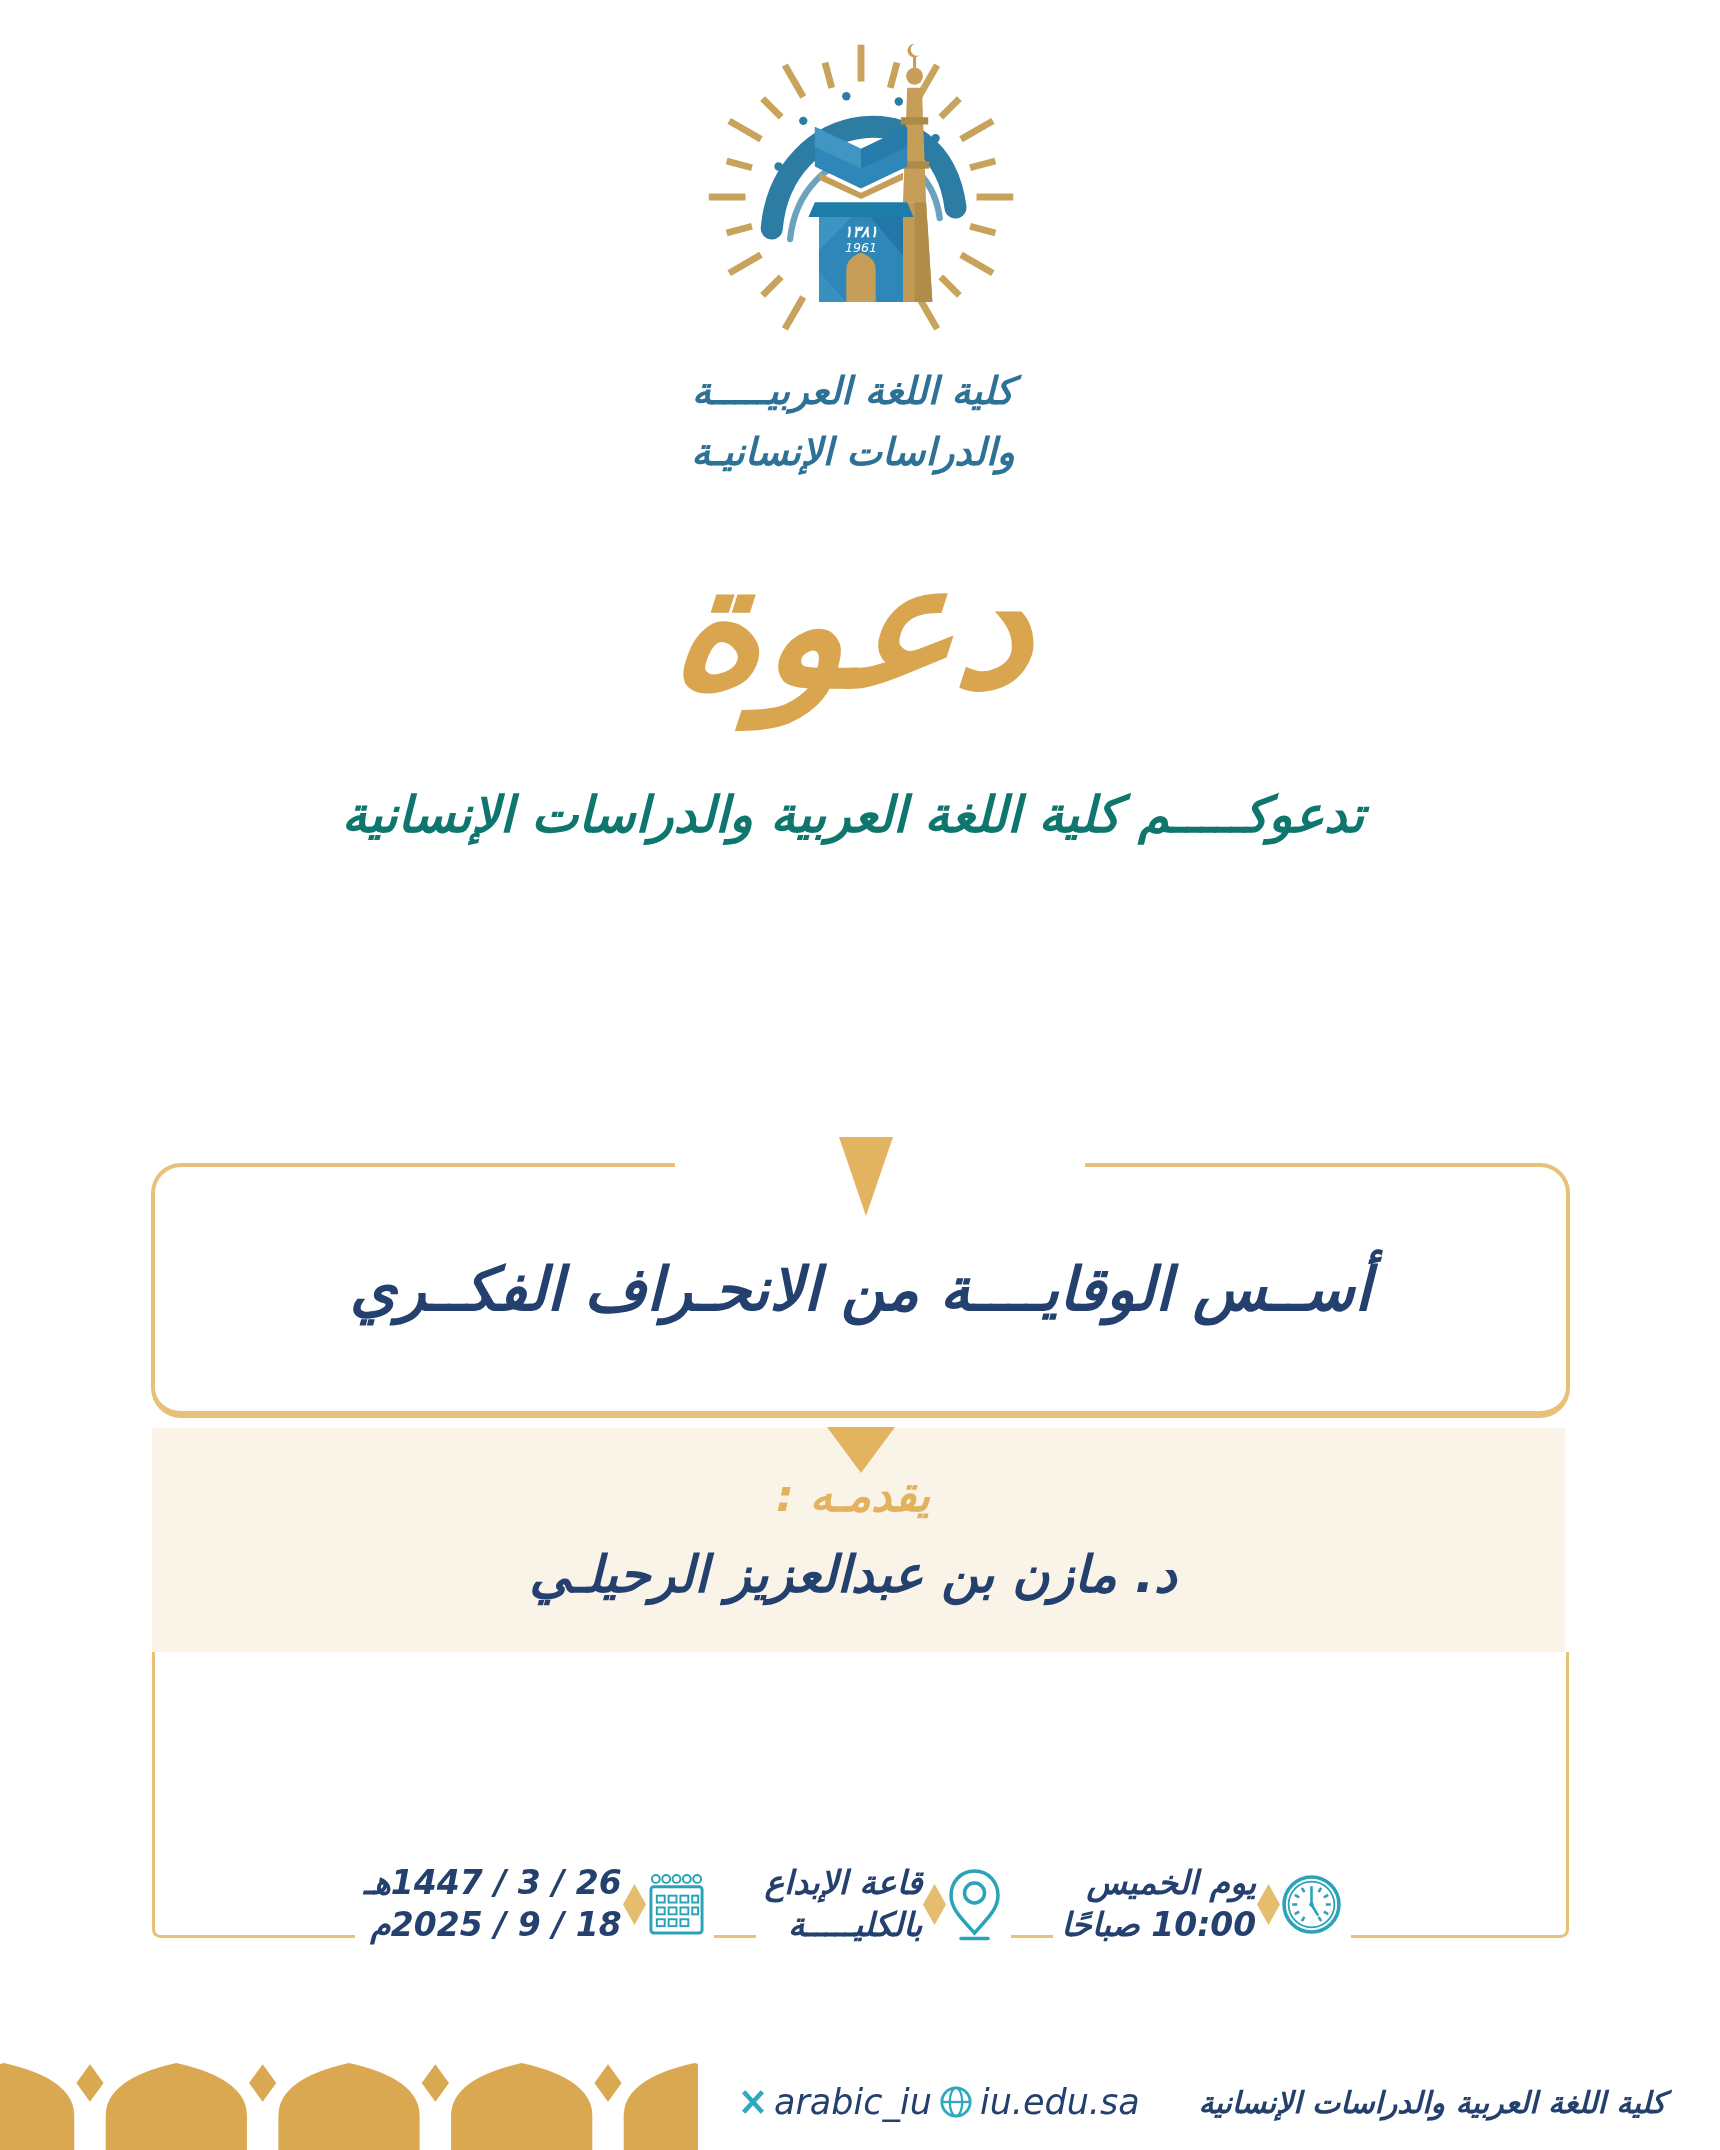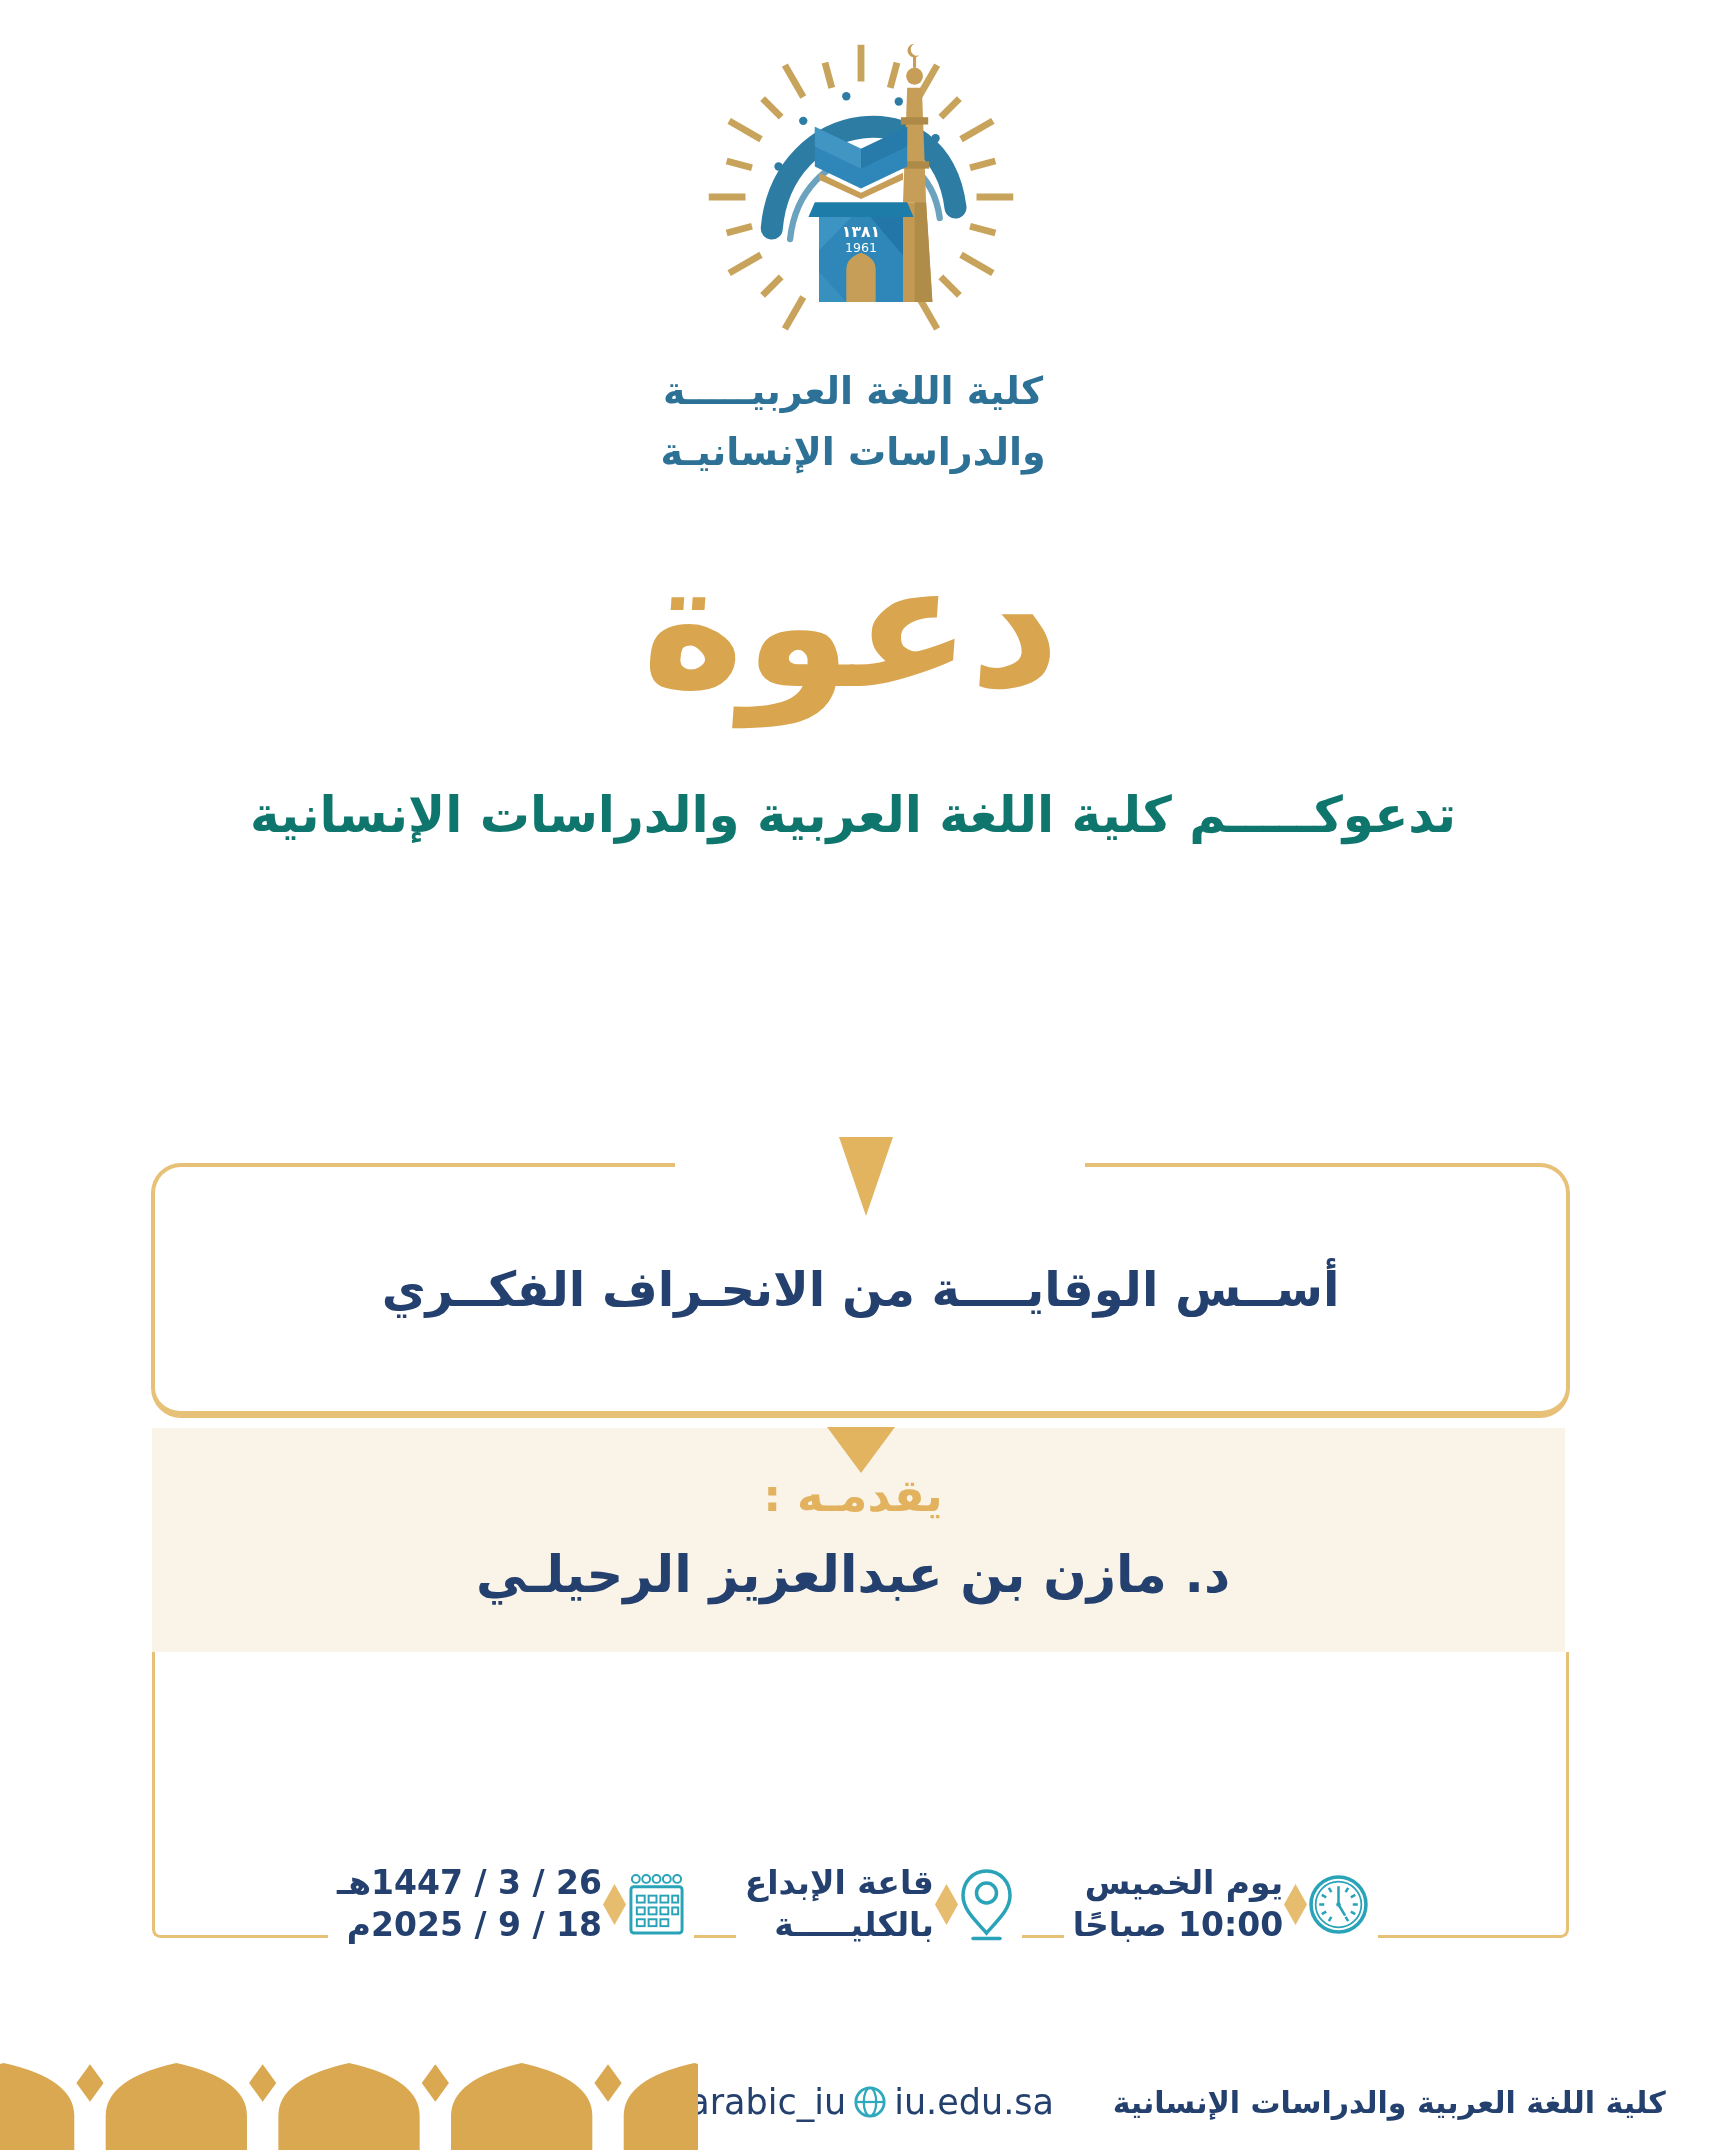--- a/index.html
+++ b/index.html
@@ -1,32 +1,32 @@
 <!DOCTYPE html>
 <html style="font-size:8.4px"><head>
 <meta charset="utf-8">
 <style>
   html,body{margin:0;padding:0;background:#ffffff;}
   body{width:1721px;height:2151px;font-family:"DejaVu Sans",sans-serif;}
-  .page{position:relative;width:1706px;height:2151px;background:#ffffff;overflow:hidden;}
+  .page{position:relative;width:1706px;height:2151px;background:#ffffff;overflow:hidden;font-style:italic;}
   .abs{position:absolute;}
   .center-text{left:0;right:0;text-align:center;}
   
   .college-name{top:361px;color:#2D7196;font-weight:bold;font-size:38px;line-height:61px;}
   
   .daawa{top:505px;color:#D9A64F;font-weight:bold;font-size:173px;line-height:242px;transform:skewX(-4deg);}
   
   .intro{top:768px;color:#0f766e;font-weight:bold;font-size:50px;line-height:95px;}
   
   .subheading{top:986px;color:#D9A64F;font-weight:bold;font-size:58px;line-height:105px;}
   
   .title-box{left:151px;top:1163px;width:1419px;height:255px;border:4.2px solid #E7C178;border-bottom-width:7.4px;border-radius:30px;box-sizing:border-box;background:#ffffff;display:flex;align-items:center;justify-content:center;}
   .title-box-gap{left:675px;top:1157px;width:410px;height:13.7px;background:#ffffff;}
   .tri1{left:839px;top:1137px;width:0;height:0;border-left:27px solid transparent;border-right:27px solid transparent;border-top:79px solid #E3B45F;}
-  .event-title{color:#24406E;font-weight:bold;font-size:48px;}
+  .event-title{color:#24406E;font-weight:bold;font-size:60px;}
   
   .cream-panel{left:152px;top:1428px;width:1413px;height:224px;background:#FAF4E8;}
   .tri2{left:827px;top:1427px;width:0;height:0;border-left:34px solid transparent;border-right:34px solid transparent;border-top:46px solid #E3B45F;}
   .presenter-label{top:1469px;color:#E2B25E;font-weight:bold;font-size:45px;}
   .presenter-name{top:1545px;color:#24406E;font-weight:bold;font-size:51px;}
   
   .white-box{left:152px;top:1652px;width:1417px;height:286px;background:#ffffff;border-left:3.2px solid #E7C178;border-right:3.2px solid #E7C178;border-bottom:3.2px solid #E7C178;border-radius:0 0 8.4px 8.4px;box-sizing:border-box;}
   
   .info-row{left:0;right:0;top:1859px;display:flex;direction:rtl;justify-content:center;align-items:center;gap:42px;}
   .info-item{display:flex;direction:rtl;align-items:center;gap:1px;background:#ffffff;padding:3.2px 8.4px;}

